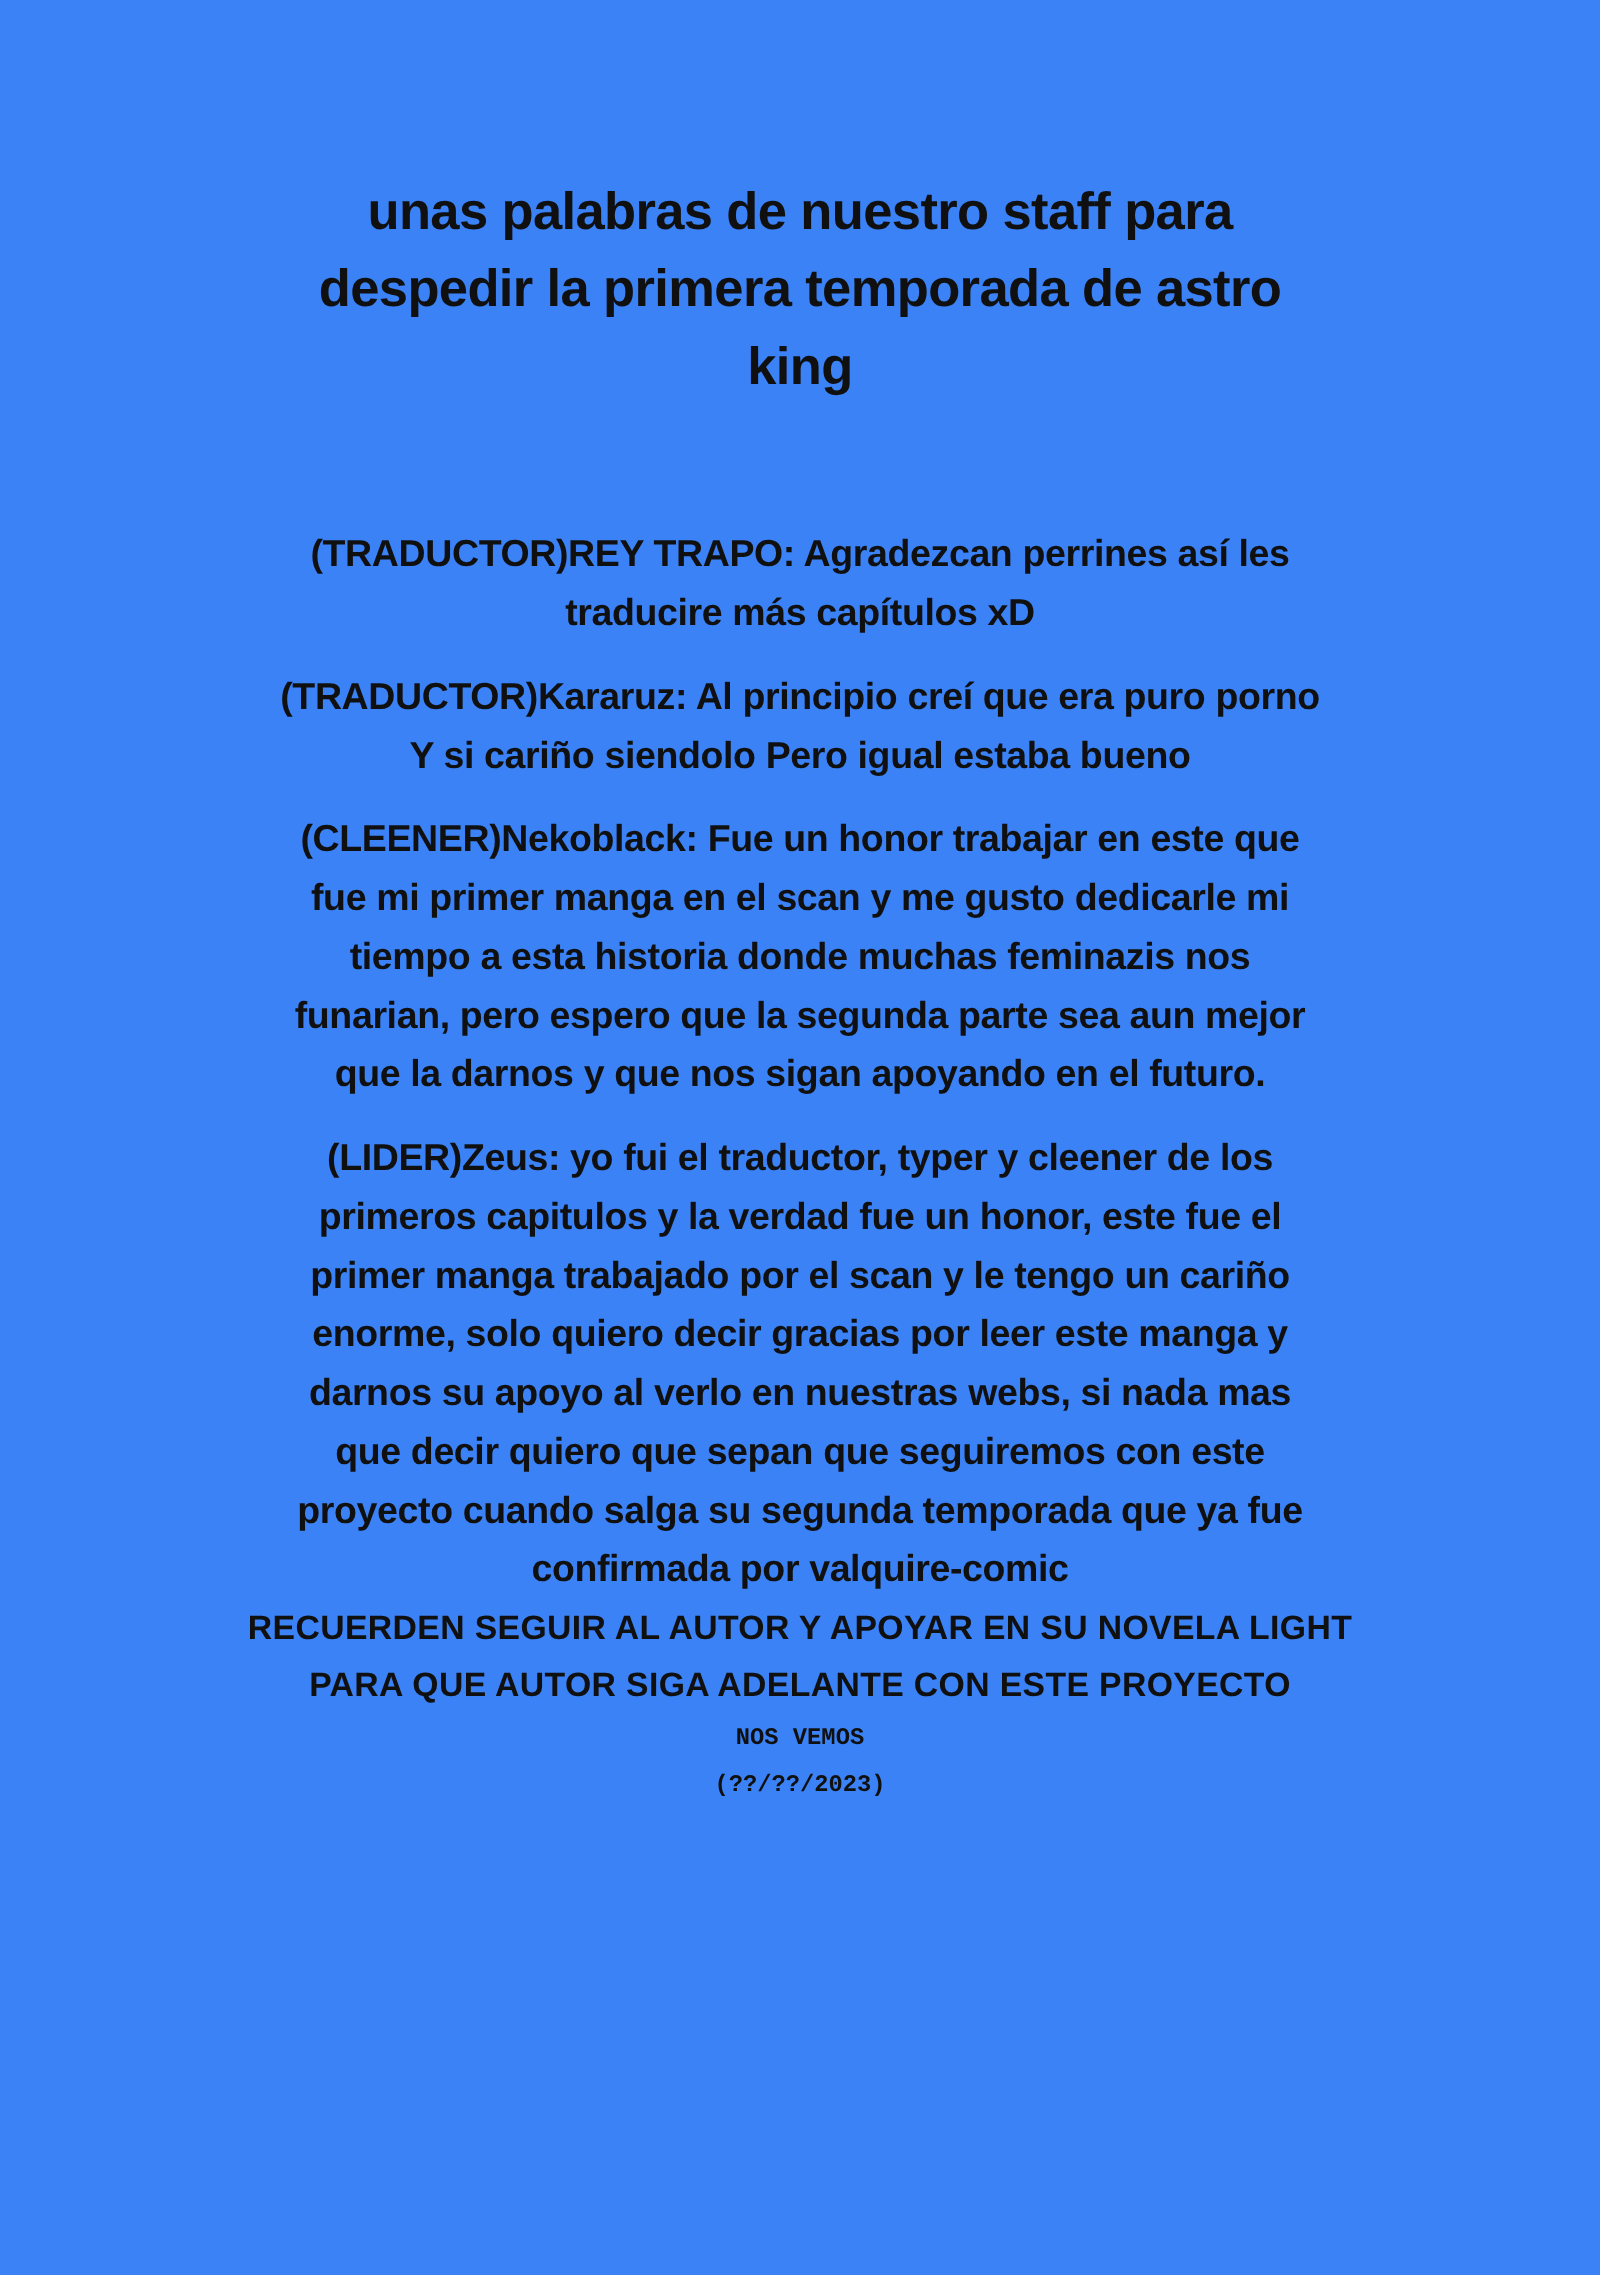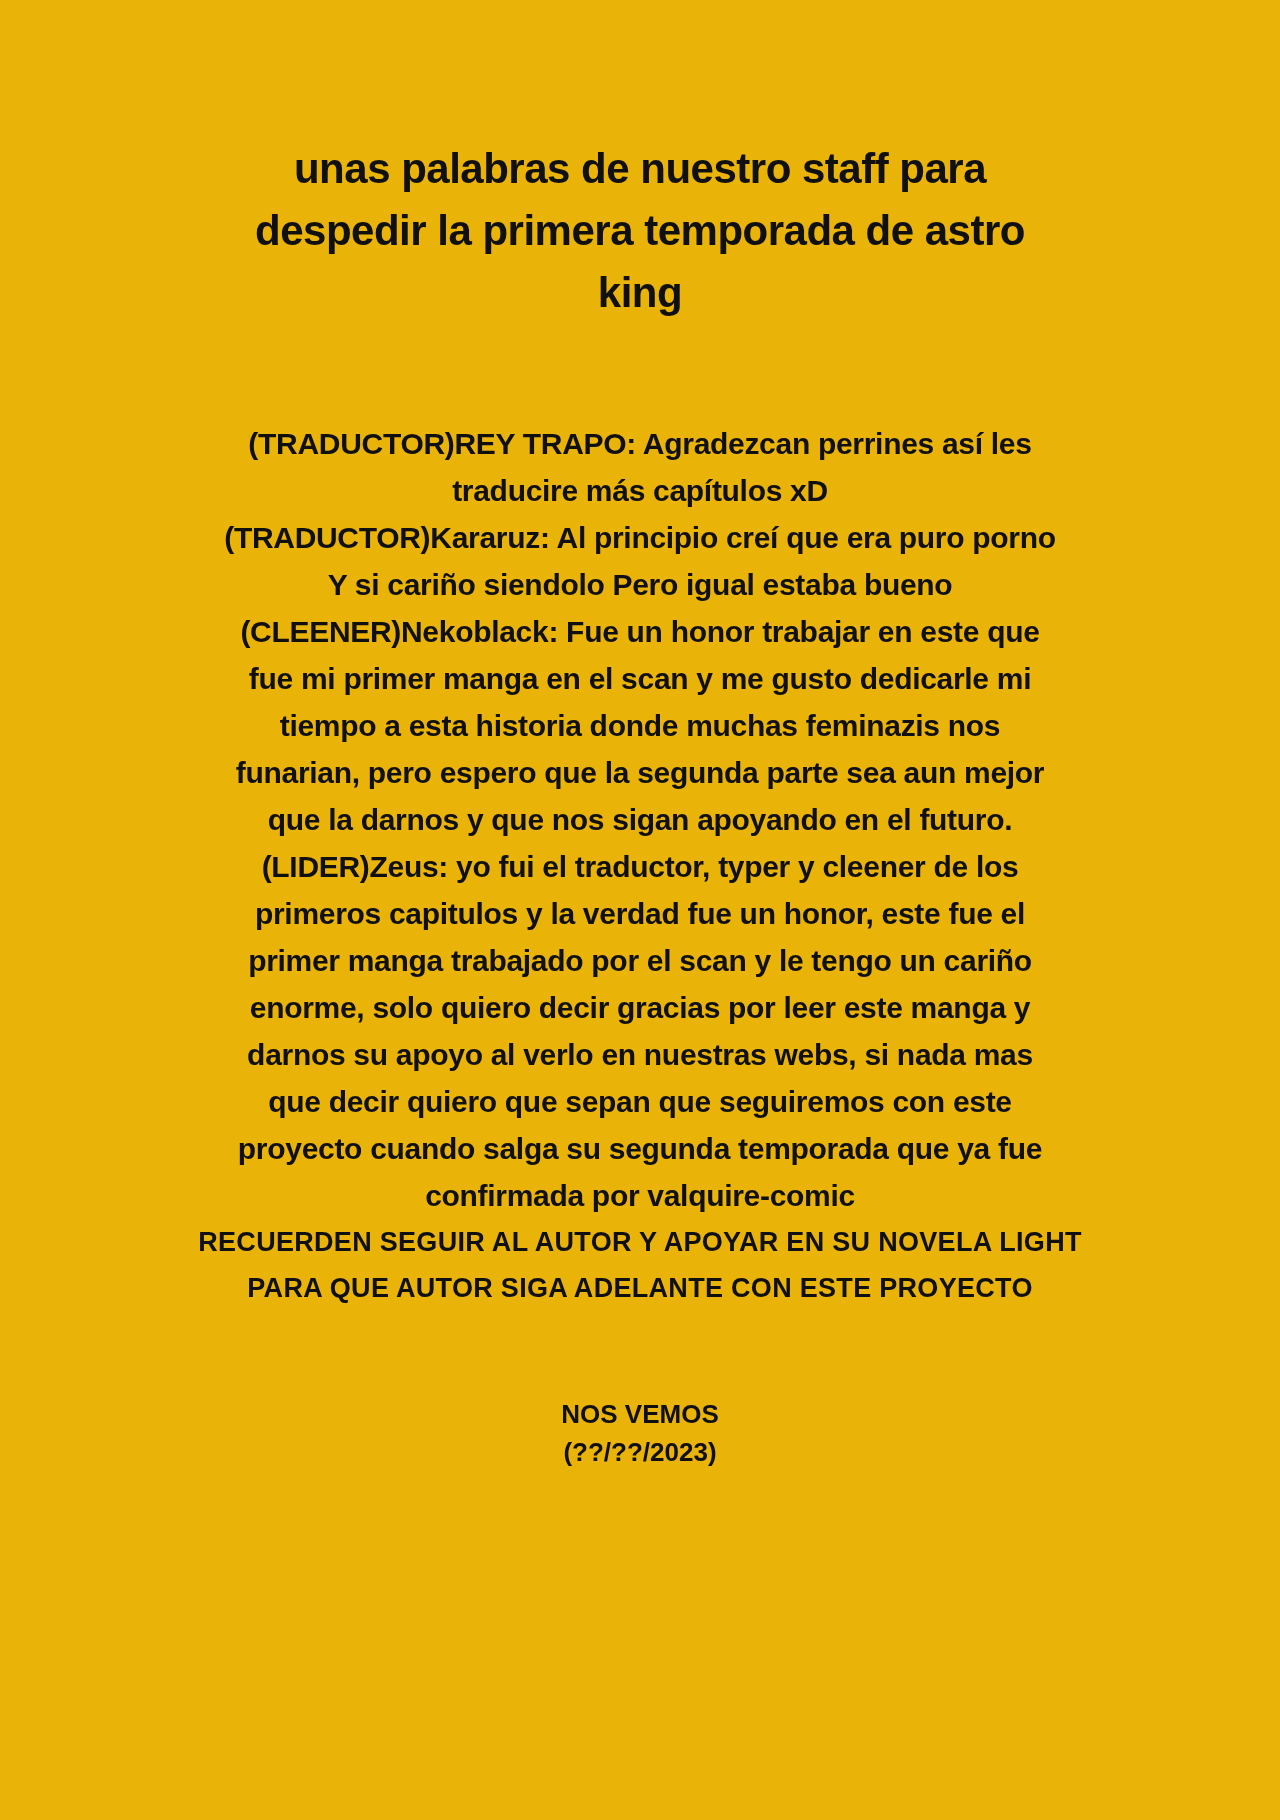--- a/index.html
+++ b/index.html
@@ -5,21 +5,21 @@
   html, body {
     margin: 0;
     padding: 0;
     background: #ffffff;
   }
   .page {
     position: relative;
     width: 1280px;
     height: 1820px;
     margin: 0 auto;
-    background: #eab308;
+    background: #3b82f6;
     color: #101010;
     font-family: "Liberation Sans", "DejaVu Sans", sans-serif;
     font-weight: bold;
     text-align: center;
     overflow: hidden;
   }
   .title {
     margin: 0;
     padding-top: 138px;
     font-size: 42px;
@@ -28,31 +28,32 @@
     white-space: pre-line;
   }
   .staff-block {
     margin-top: 96px;
     font-size: 30px;
     line-height: 47px;
     letter-spacing: -0.3px;
   }
   .staff-message {
     white-space: pre-line;
+    margin-top: 20px;
   }
   .reminder {
     font-size: 27px;
     line-height: 46px;
     letter-spacing: 0.3px;
     white-space: pre-line;
   }
   .farewell {
-    margin-top: 84px;
-    font-size: 26px;
+    font-size: 19px;
     line-height: 38px;
+    font-family: Liberation Mono, monospace;
   }
   .farewell-line {
     white-space: pre-line;
   }
 </style>
 </head>
 <body>
 
 <div class="page">
 

